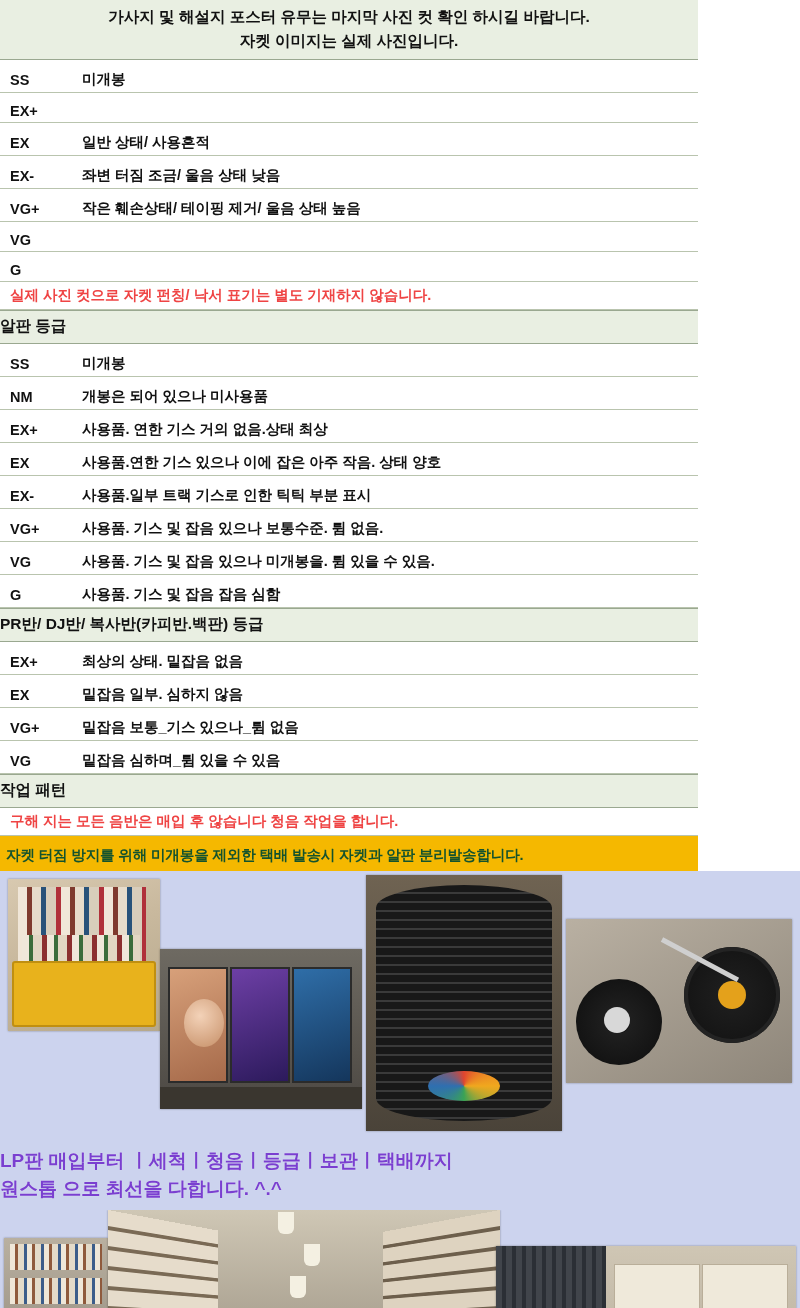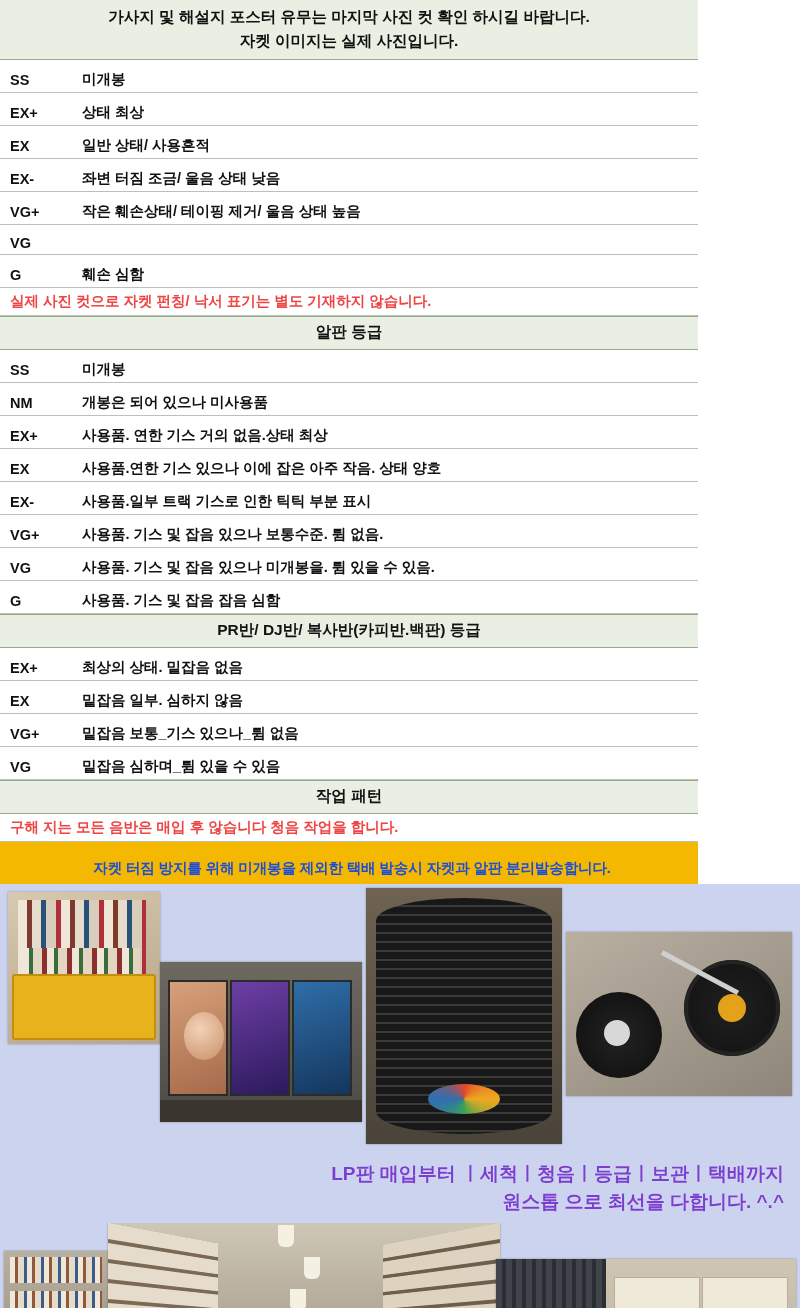--- a/index.html
+++ b/index.html
@@ -60,57 +60,56 @@
   .row.alt .code, .row.alt .desc { background: #ffffff; margin-top: 7px; }
   .fullrow {
     font-size: 14.5px;
     font-weight: bold;
     color: #ef4444;
     padding: 4px 0 4px 10px;
     border-bottom: 1px solid #b9c4ae;
   }
   .section-head {
     background: #e9efe2;
-    text-align: center;
+    text-align: left;
     font-size: 15.5px;
     font-weight: bold;
     color: #111;
     padding: 5px 0 6px 0;
     border-bottom: 1px solid #9aa890;
     border-top: 1px solid #9aa890;
   }
   .banner {
     background: #f5b800;
-    color: #1d4ed8;
+    color: #14532d;
     font-weight: bold;
     font-size: 14.6px;
-    padding: 17px 0 6px 6px;
+    padding: 10px 0 6px 6px;
     letter-spacing: -0.2px;
-    text-align: center;
   }
 
   
   .collage {
     position: relative;
     background: #ccd3ee;
     width: 800px;
     height: 270px;
     overflow: hidden;
   }
   .collage2 {
     position: relative;
     background: #ccd3ee;
     width: 800px;
     height: 278px;
     overflow: hidden;
   }
   .midtext {
     background: #ccd3ee;
-    text-align: right;
-    padding: 6px 16px 8px 0;
+    text-align: left;
+    padding: 6px 0 8px 0;
     width: 800px;
     box-sizing: border-box;
   }
   .midtext div {
     color: #7a3fd0;
     font-weight: bold;
     font-size: 19px;
     line-height: 1.45;
     text-shadow: 0 0 1px rgba(255,255,255,0.6);
   }
@@ -212,40 +211,38 @@
     <div>자켓 이미지는 실제 사진입니다.</div>
   </div>
 
   <div>
     <div class="row alt">
       <div class="code">SS</div>
       <div class="desc">미개봉</div>
     </div>
     <div class="row alt">
       <div class="code">EX+</div>
-      <div class="desc">상태 최상</div>
     </div>
     <div class="row alt">
       <div class="code">EX</div>
       <div class="desc">일반 상태/ 사용흔적</div>
     </div>
     <div class="row alt">
       <div class="code">EX-</div>
       <div class="desc">좌변 터짐 조금/ 울음 상태 낮음</div>
     </div>
     <div class="row alt">
       <div class="code">VG+</div>
       <div class="desc">작은 훼손상태/ 테이핑 제거/ 울음 상태 높음</div>
     </div>
     <div class="row alt">
       <div class="code">VG</div>
     </div>
     <div class="row alt">
       <div class="code">G</div>
-      <div class="desc">훼손 심함</div>
     </div>
   </div>
   <div class="fullrow">실제 사진 컷으로 자켓 펀칭/ 낙서 표기는 별도 기재하지 않습니다.</div>
 
   <div class="section-head">알판 등급</div>
   <div>
     <div class="row alt">
       <div class="code">SS</div>
       <div class="desc">미개봉</div>
     </div>

